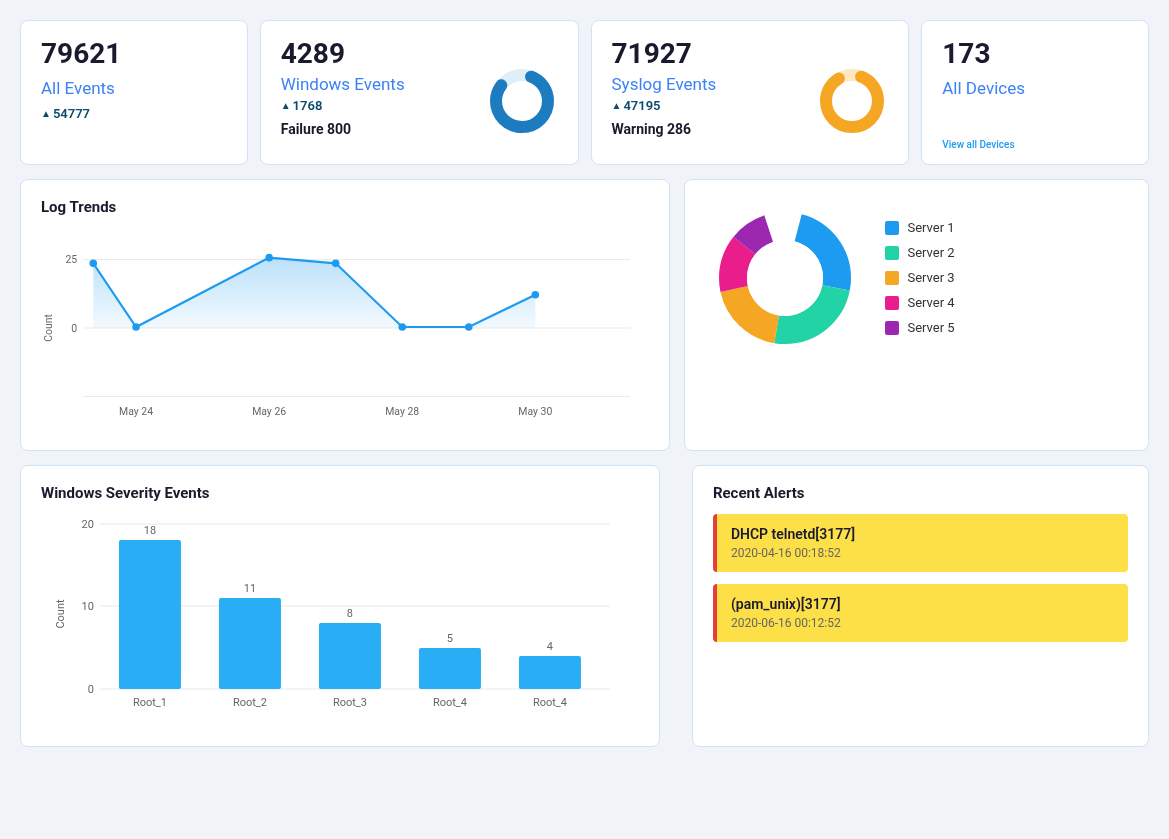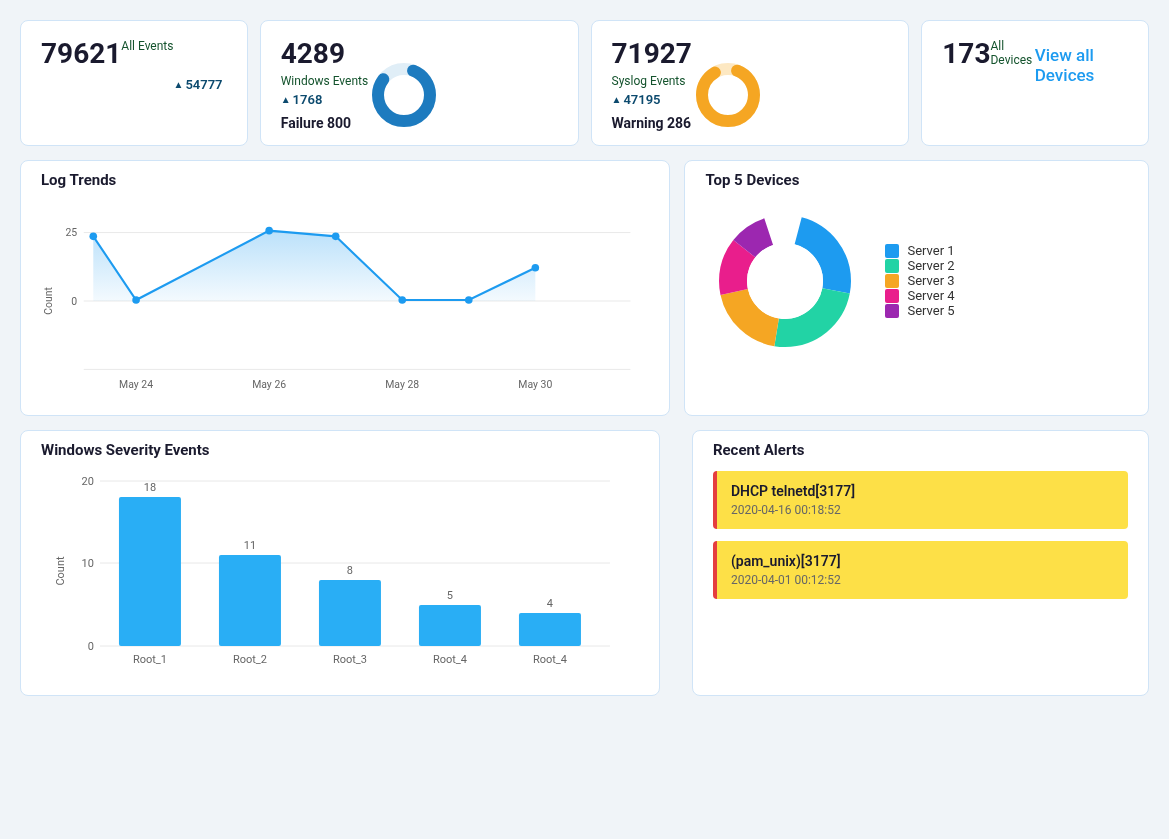--- a/index.html
+++ b/index.html
@@ -23,34 +23,34 @@
       gap: 12px;
       margin-bottom: 14px;
     }
 
     .kpi-card {
       background: #fff;
       border-radius: 8px;
       border: 1.5px solid #d0e4f7;
       padding: 18px 20px 14px 20px;
       display: flex;
-      flex-direction: row;
-      gap: 0;
+      flex-direction: column;
+      gap: 8px;
     }
 
     .kpi-number {
       font-size: 28px;
       font-weight: 700;
       color: #1a1a2e;
       line-height: 1.1;
     }
 
     .kpi-label {
-      font-size: 12px;
-      color: #14532d;
+      font-size: 17px;
+      color: #3b82f6;
       font-weight: 400;
     }
 
     .kpi-change {
       color: #0c4a6e;
       font-size: 13px;
       font-weight: 600;
       display: flex;
       align-items: center;
       gap: 2px;
@@ -75,21 +75,21 @@
     }
 
     .kpi-text-col {
       display: flex;
       flex-direction: column;
       gap: 4px;
     }
 
     .view-link {
       color: #1d9bf0;
-      font-size: 17px;
+      font-size: 10px;
       font-weight: 500;
       text-decoration: none;
       cursor: pointer;
       margin-top: 6px;
     }
 
     
     .donut-wrap {
       display: flex;
       align-items: center;
@@ -101,21 +101,21 @@
       display: grid;
       grid-template-columns: 1.4fr 1fr;
       gap: 14px;
       margin-bottom: 14px;
     }
 
     .chart-card {
       background: #fff;
       border-radius: 8px;
       border: 1.5px solid #d0e4f7;
-      padding: 10px 20px;
+      padding: 18px 20px;
     }
 
     .card-title {
       font-size: 15px;
       font-weight: 700;
       color: #1a1a2e;
       margin-bottom: 12px;
     }
 
     
@@ -127,20 +127,21 @@
     
     .top5-inner {
       display: flex;
       align-items: center;
       gap: 20px;
     }
 
     .legend-list {
       display: flex;
       flex-direction: column;
+      gap: 10px;
       flex-shrink: 0;
     }
 
     .legend-item {
       display: flex;
       align-items: center;
       gap: 8px;
       font-size: 13px;
       color: #333;
     }
@@ -292,21 +293,20 @@
         <circle cx="100" cy="99" r="4" fill="#1d9bf0"></circle>
         <circle cx="240" cy="26" r="4" fill="#1d9bf0"></circle>
         <circle cx="310" cy="32" r="4" fill="#1d9bf0"></circle>
         <circle cx="380" cy="99" r="4" fill="#1d9bf0"></circle>
         <circle cx="450" cy="99" r="4" fill="#1d9bf0"></circle>
         <circle cx="520" cy="65" r="4" fill="#1d9bf0"></circle>
       </svg>
     </div>
 
     <div class="chart-card">
-      <div class="card-title">Top 5 Devices</div>
       <div class="top5-inner">
 
         <svg width="160" height="160" viewBox="0 0 160 160" style="flex-shrink:0;">
 
           <circle cx="80" cy="80" r="52" fill="none" stroke="#1d9bf0" stroke-width="28" stroke-dasharray="97 248" stroke-dashoffset="87"></circle>
           <circle cx="80" cy="80" r="52" fill="none" stroke="#22d3a5" stroke-width="28" stroke-dasharray="80 265" stroke-dashoffset="-10"></circle>
           <circle cx="80" cy="80" r="52" fill="none" stroke="#f5a623" stroke-width="28" stroke-dasharray="62 283" stroke-dashoffset="-90"></circle>
           <circle cx="80" cy="80" r="52" fill="none" stroke="#e91e8c" stroke-width="28" stroke-dasharray="46 299" stroke-dashoffset="-152"></circle>
           <circle cx="80" cy="80" r="52" fill="none" stroke="#9c27b0" stroke-width="28" stroke-dasharray="30 315" stroke-dashoffset="-198"></circle>
 
@@ -382,20 +382,20 @@
     <div class="chart-card">
       <div class="card-title">Recent Alerts</div>
 
       <div class="alert-item">
         <div class="alert-title">DHCP telnetd[3177]</div>
         <div class="alert-time">2020-04-16 00:18:52</div>
       </div>
 
       <div class="alert-item">
         <div class="alert-title">(pam_unix)[3177]</div>
-        <div class="alert-time">2020-04-01 00:12:52</div>
+        <div class="alert-time">2020-06-16 00:12:52</div>
       </div>
 
     </div>
 
   </div>
 
 </div>
 
 </body></html>

